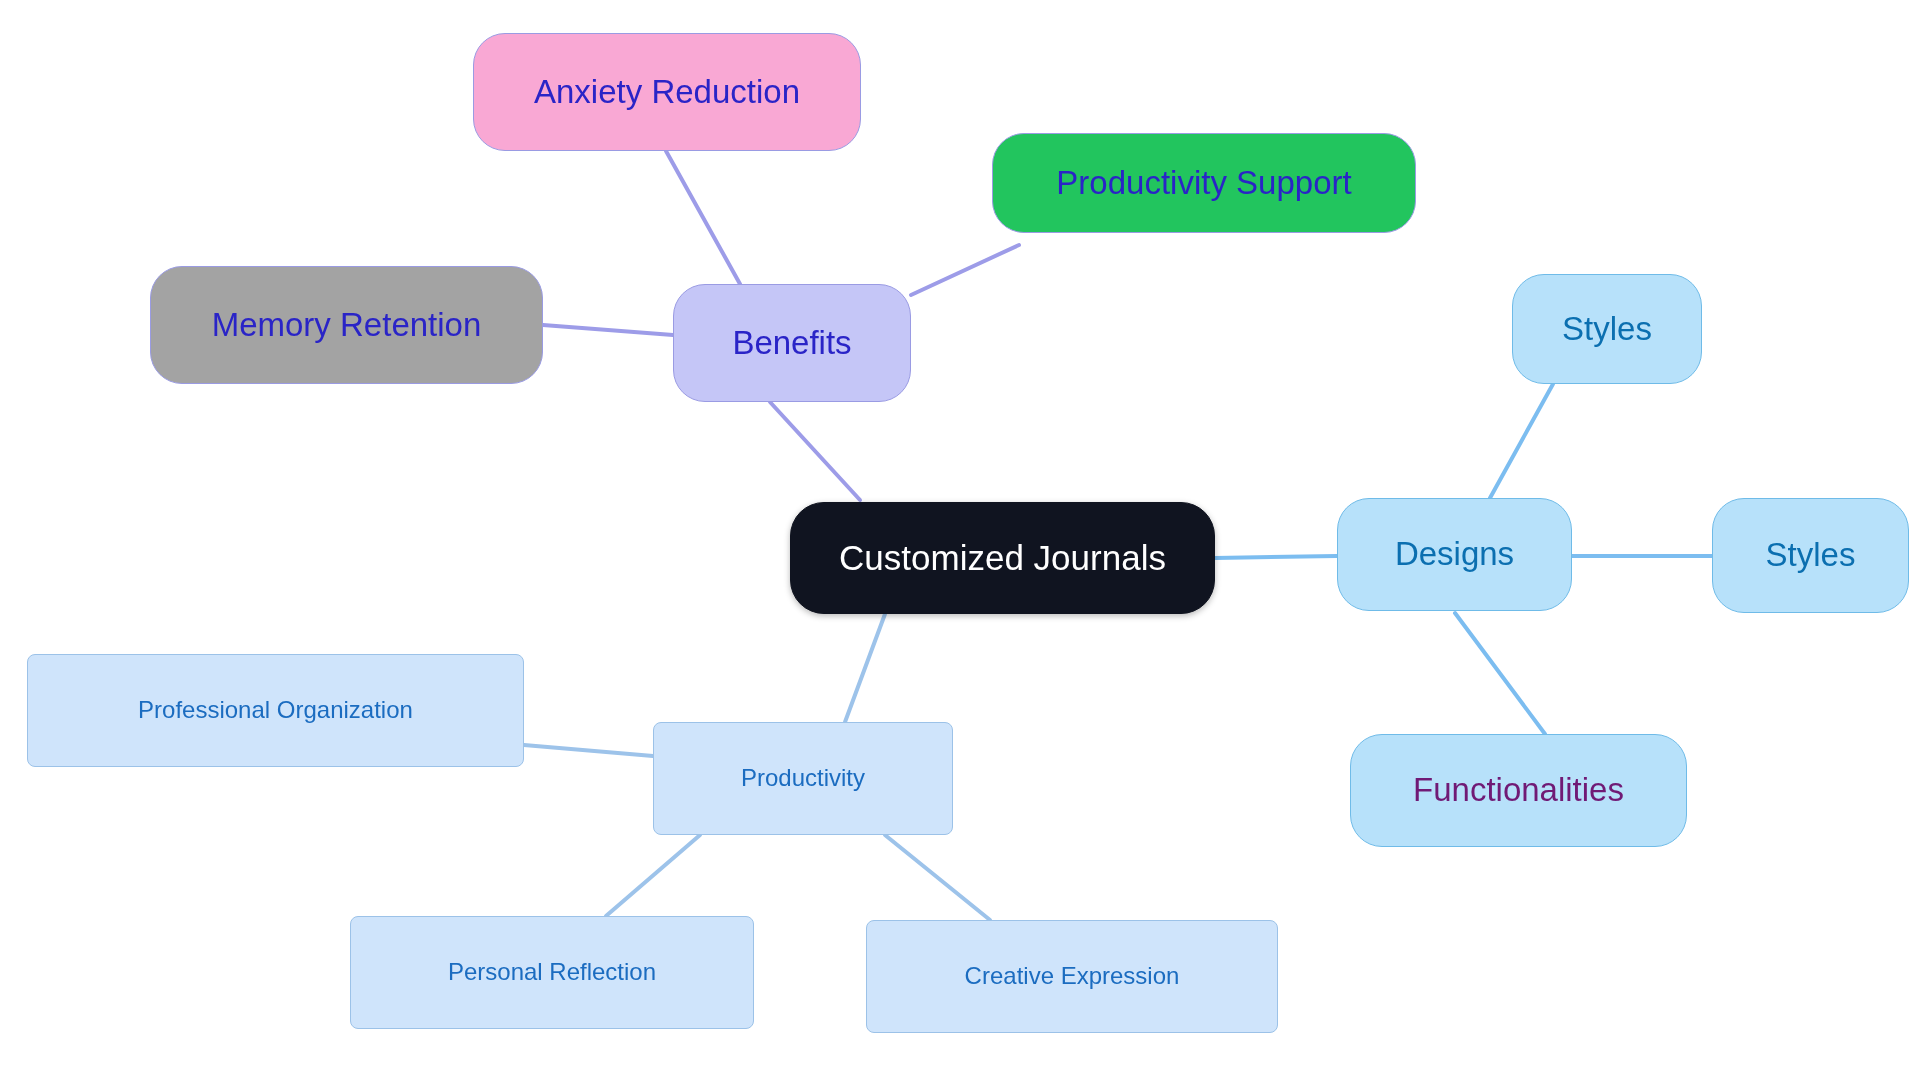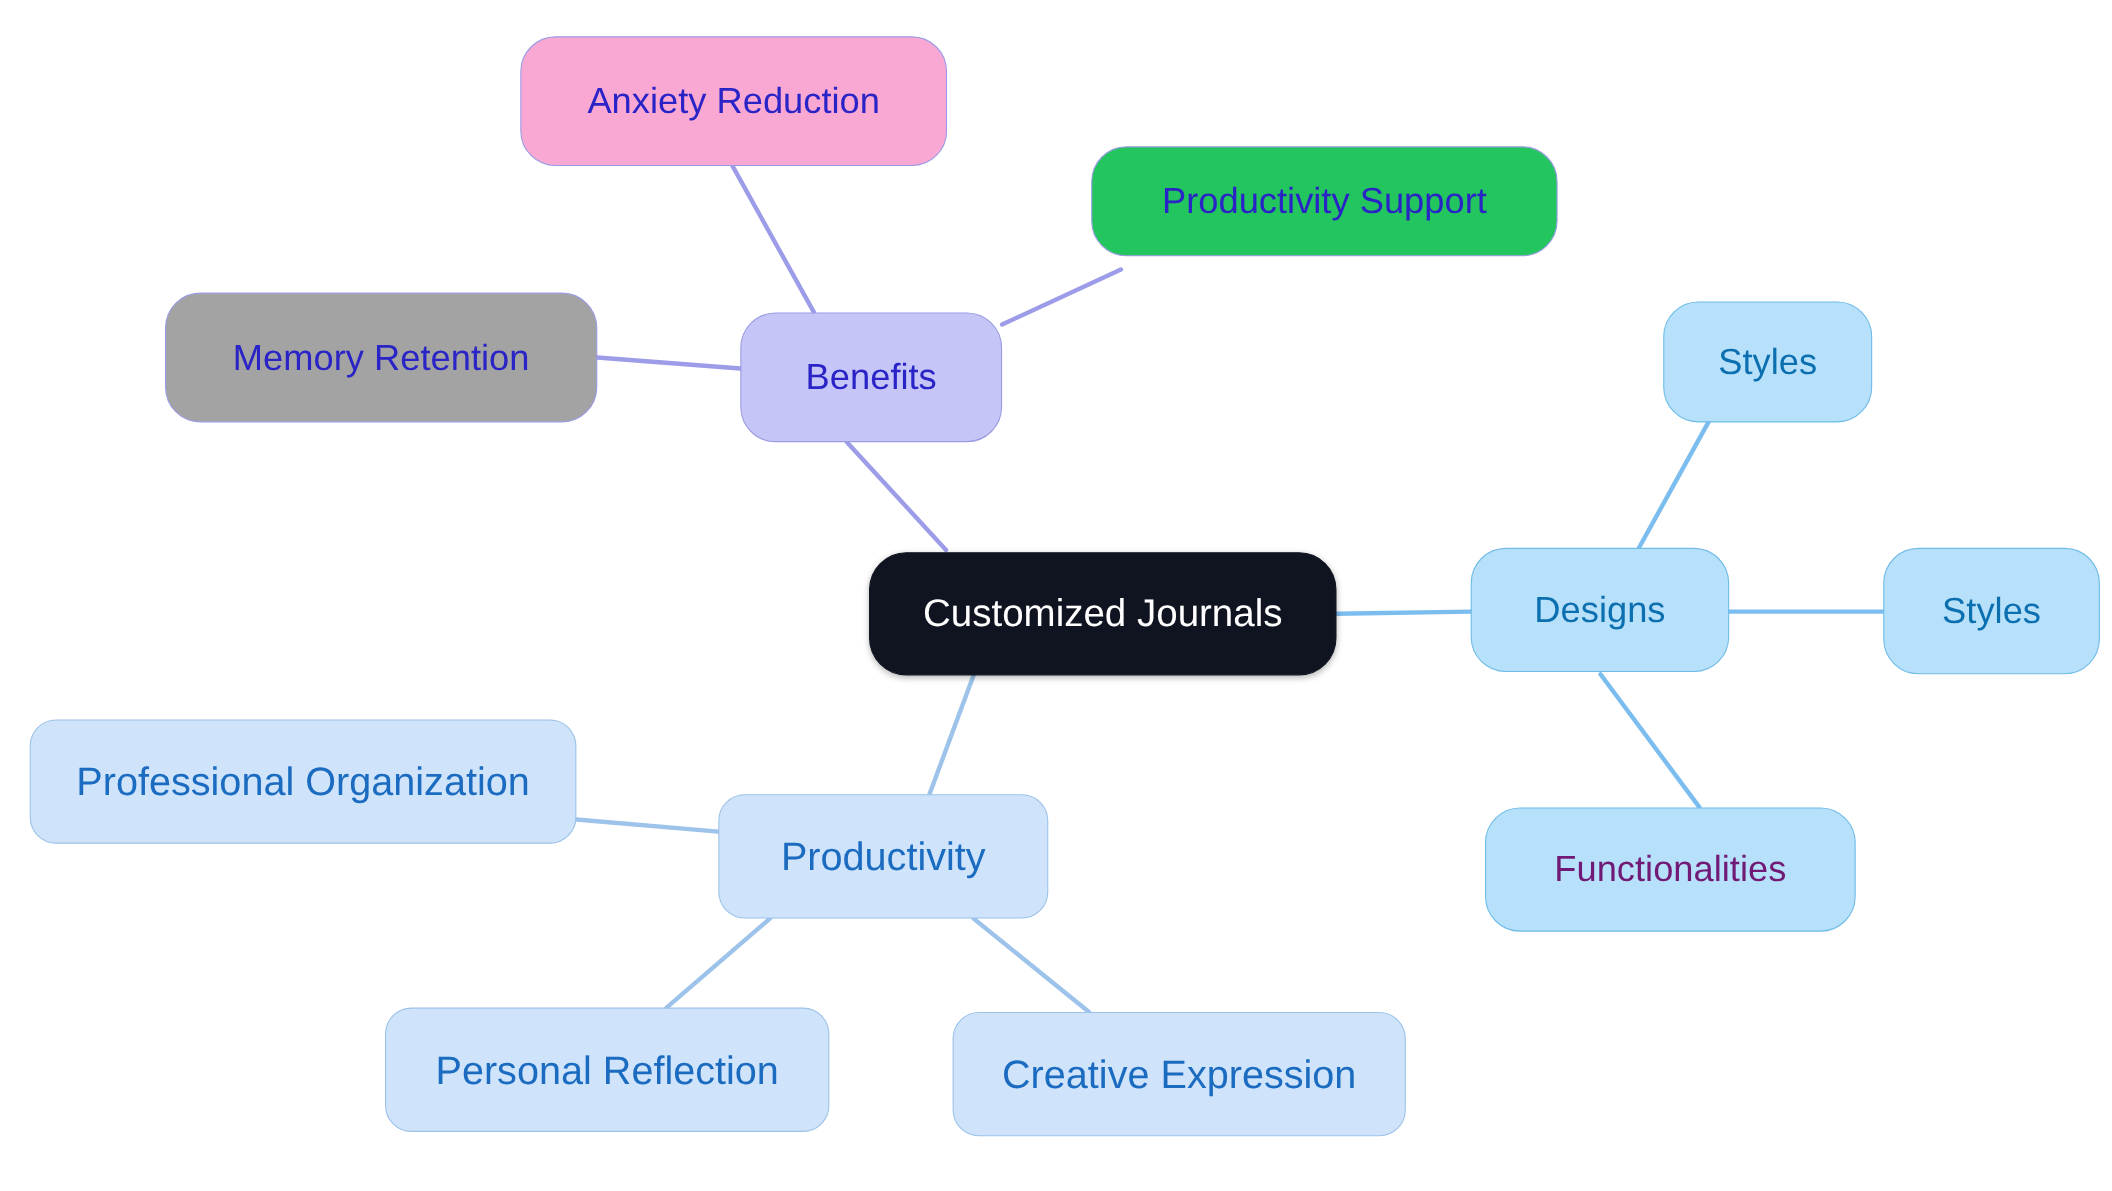--- a/index.html
+++ b/index.html
@@ -55,22 +55,22 @@
     background: #b7e1fa;
     border: 1.6px solid #6fbbe8;
     color: #0b6fb0;
     border-radius: 32px;
     font-size: 33px;
   }
   .node-pale {
     background: #cfe4fb;
     border: 1.6px solid #9cc2e8;
     color: #1b6cc0;
-    border-radius: 24px;
-    font-size: 36px;
+    border-radius: 8px;
+    font-size: 24px;
   }
 </style>
 </head>
 <body>
 
 <div id="mindmap-canvas">
 
   <svg id="edge-layer" viewBox="0 0 1920 1083">
       <line x1="860" y1="500" x2="770" y2="402" stroke="#9d9ce8" stroke-width="4" stroke-linecap="round"></line>
       <line x1="740" y1="284" x2="666" y2="151" stroke="#9d9ce8" stroke-width="4" stroke-linecap="round"></line>

